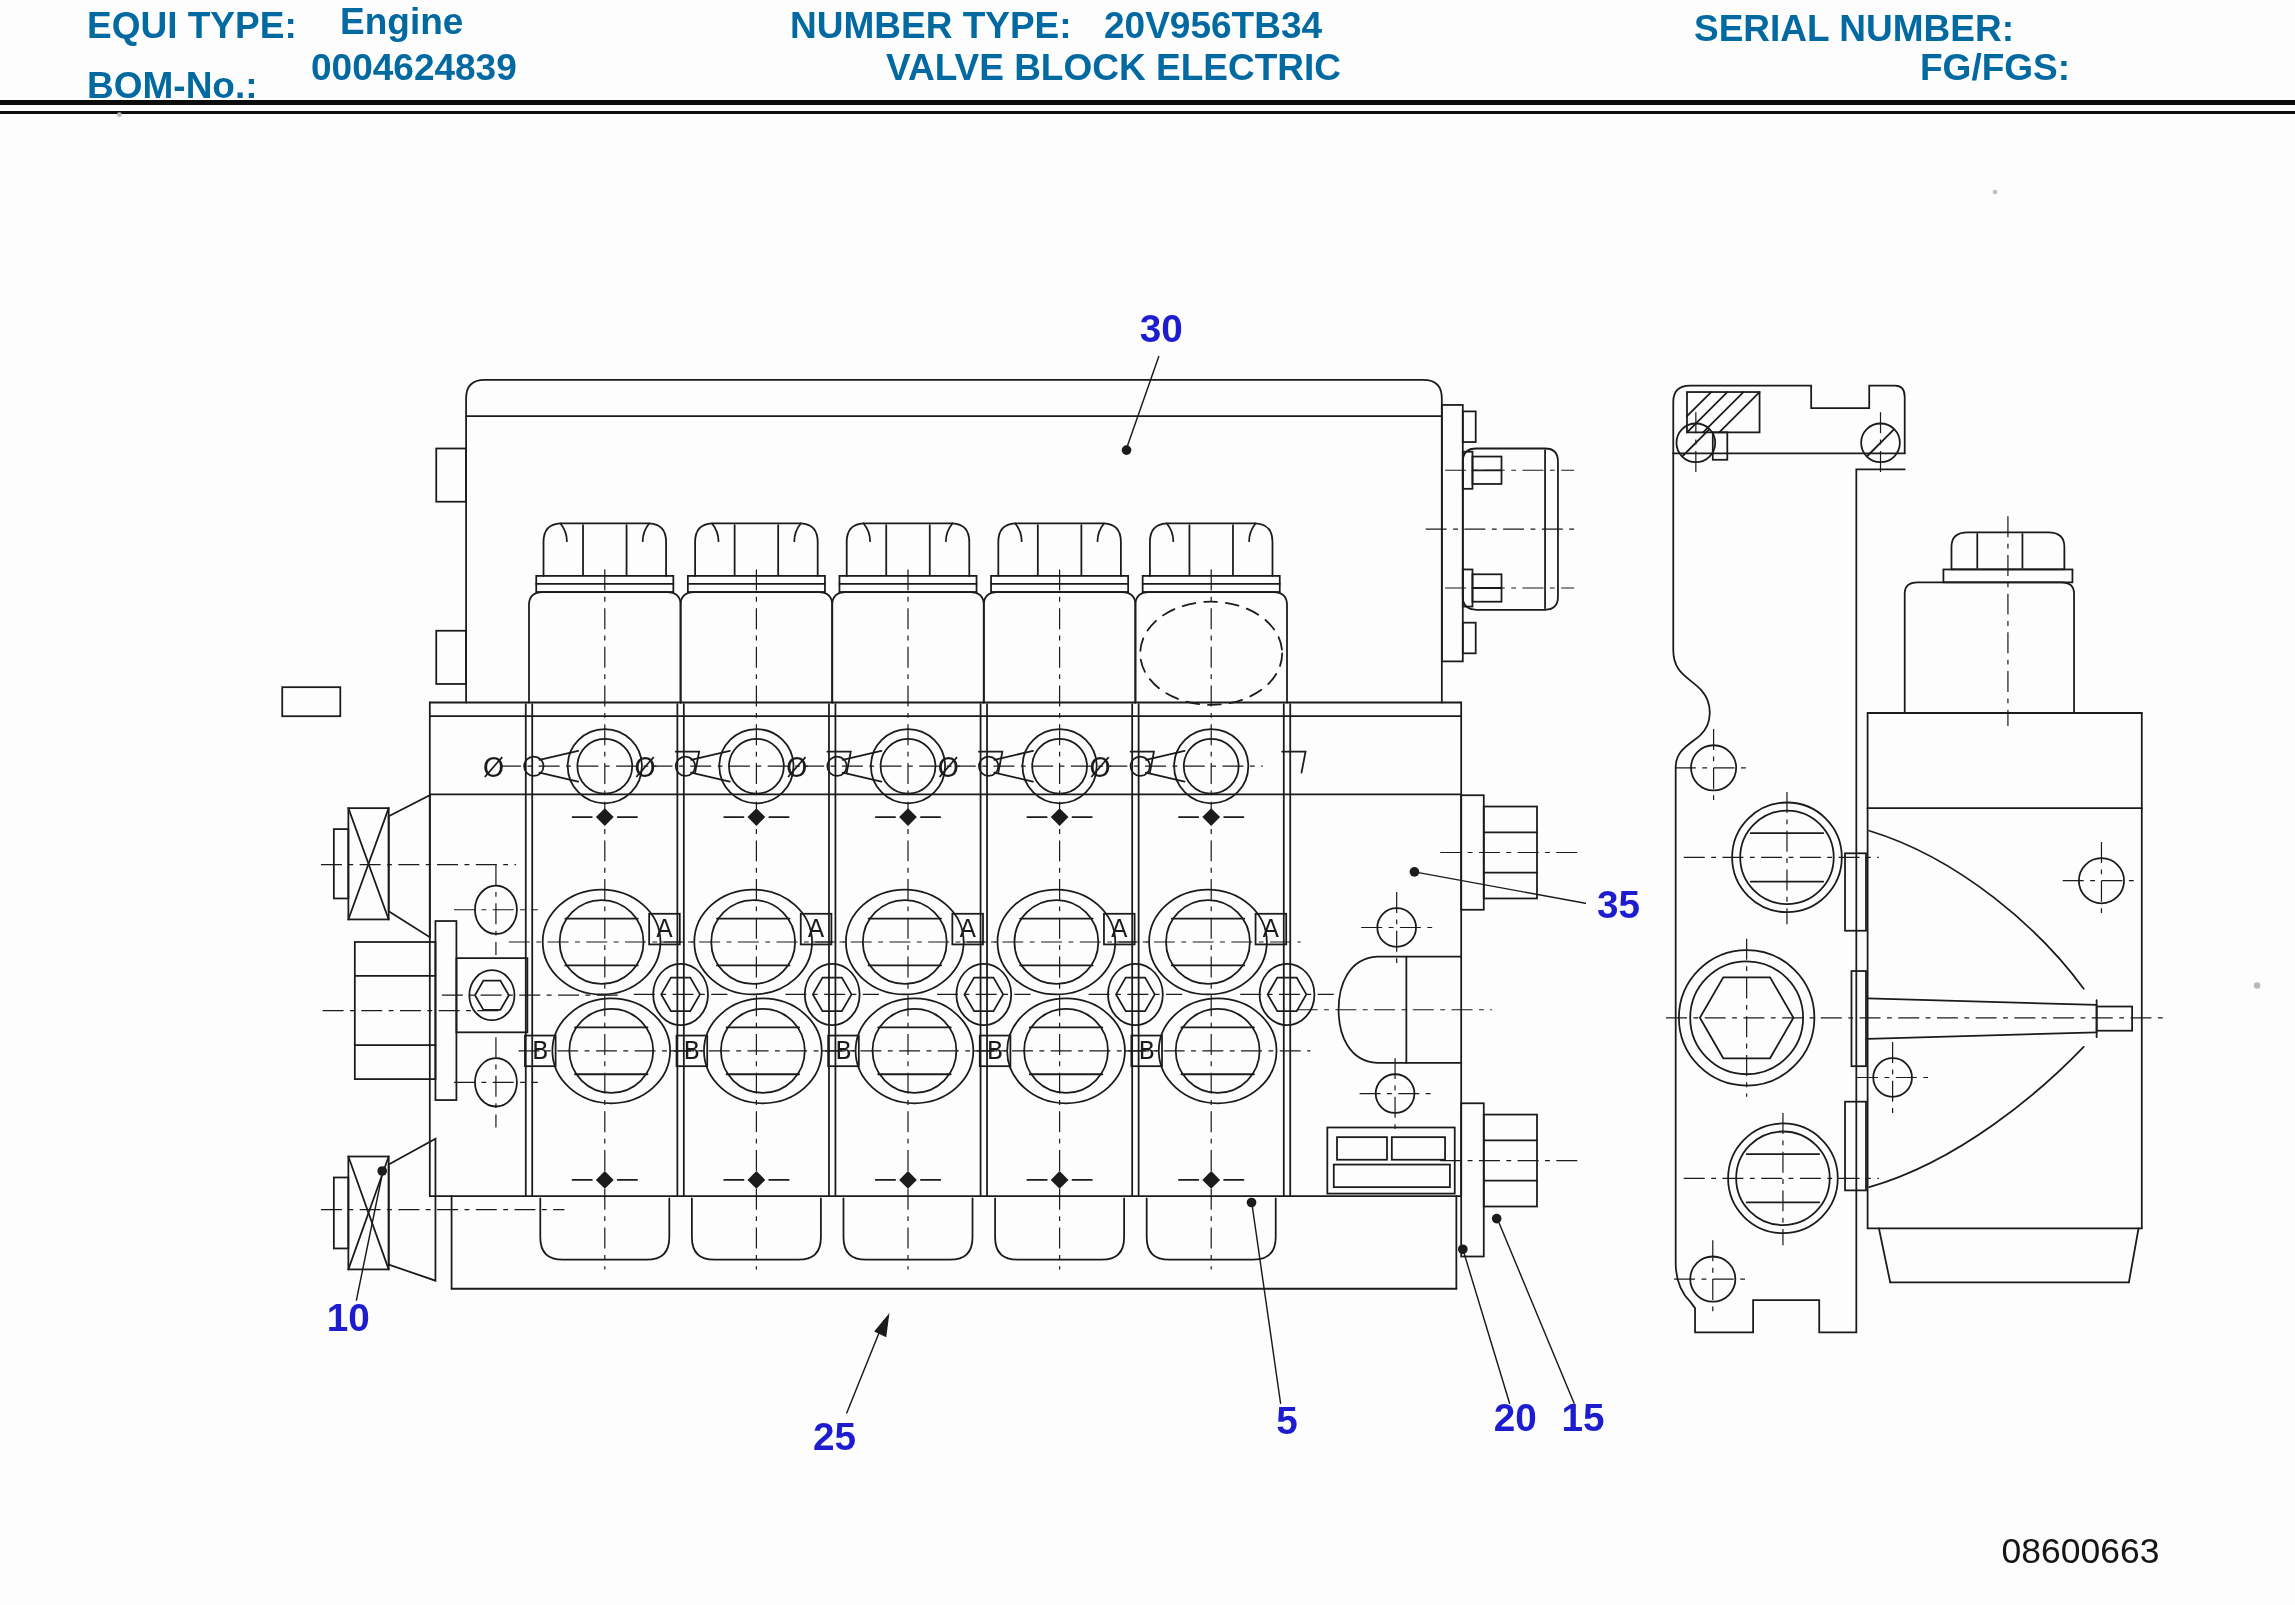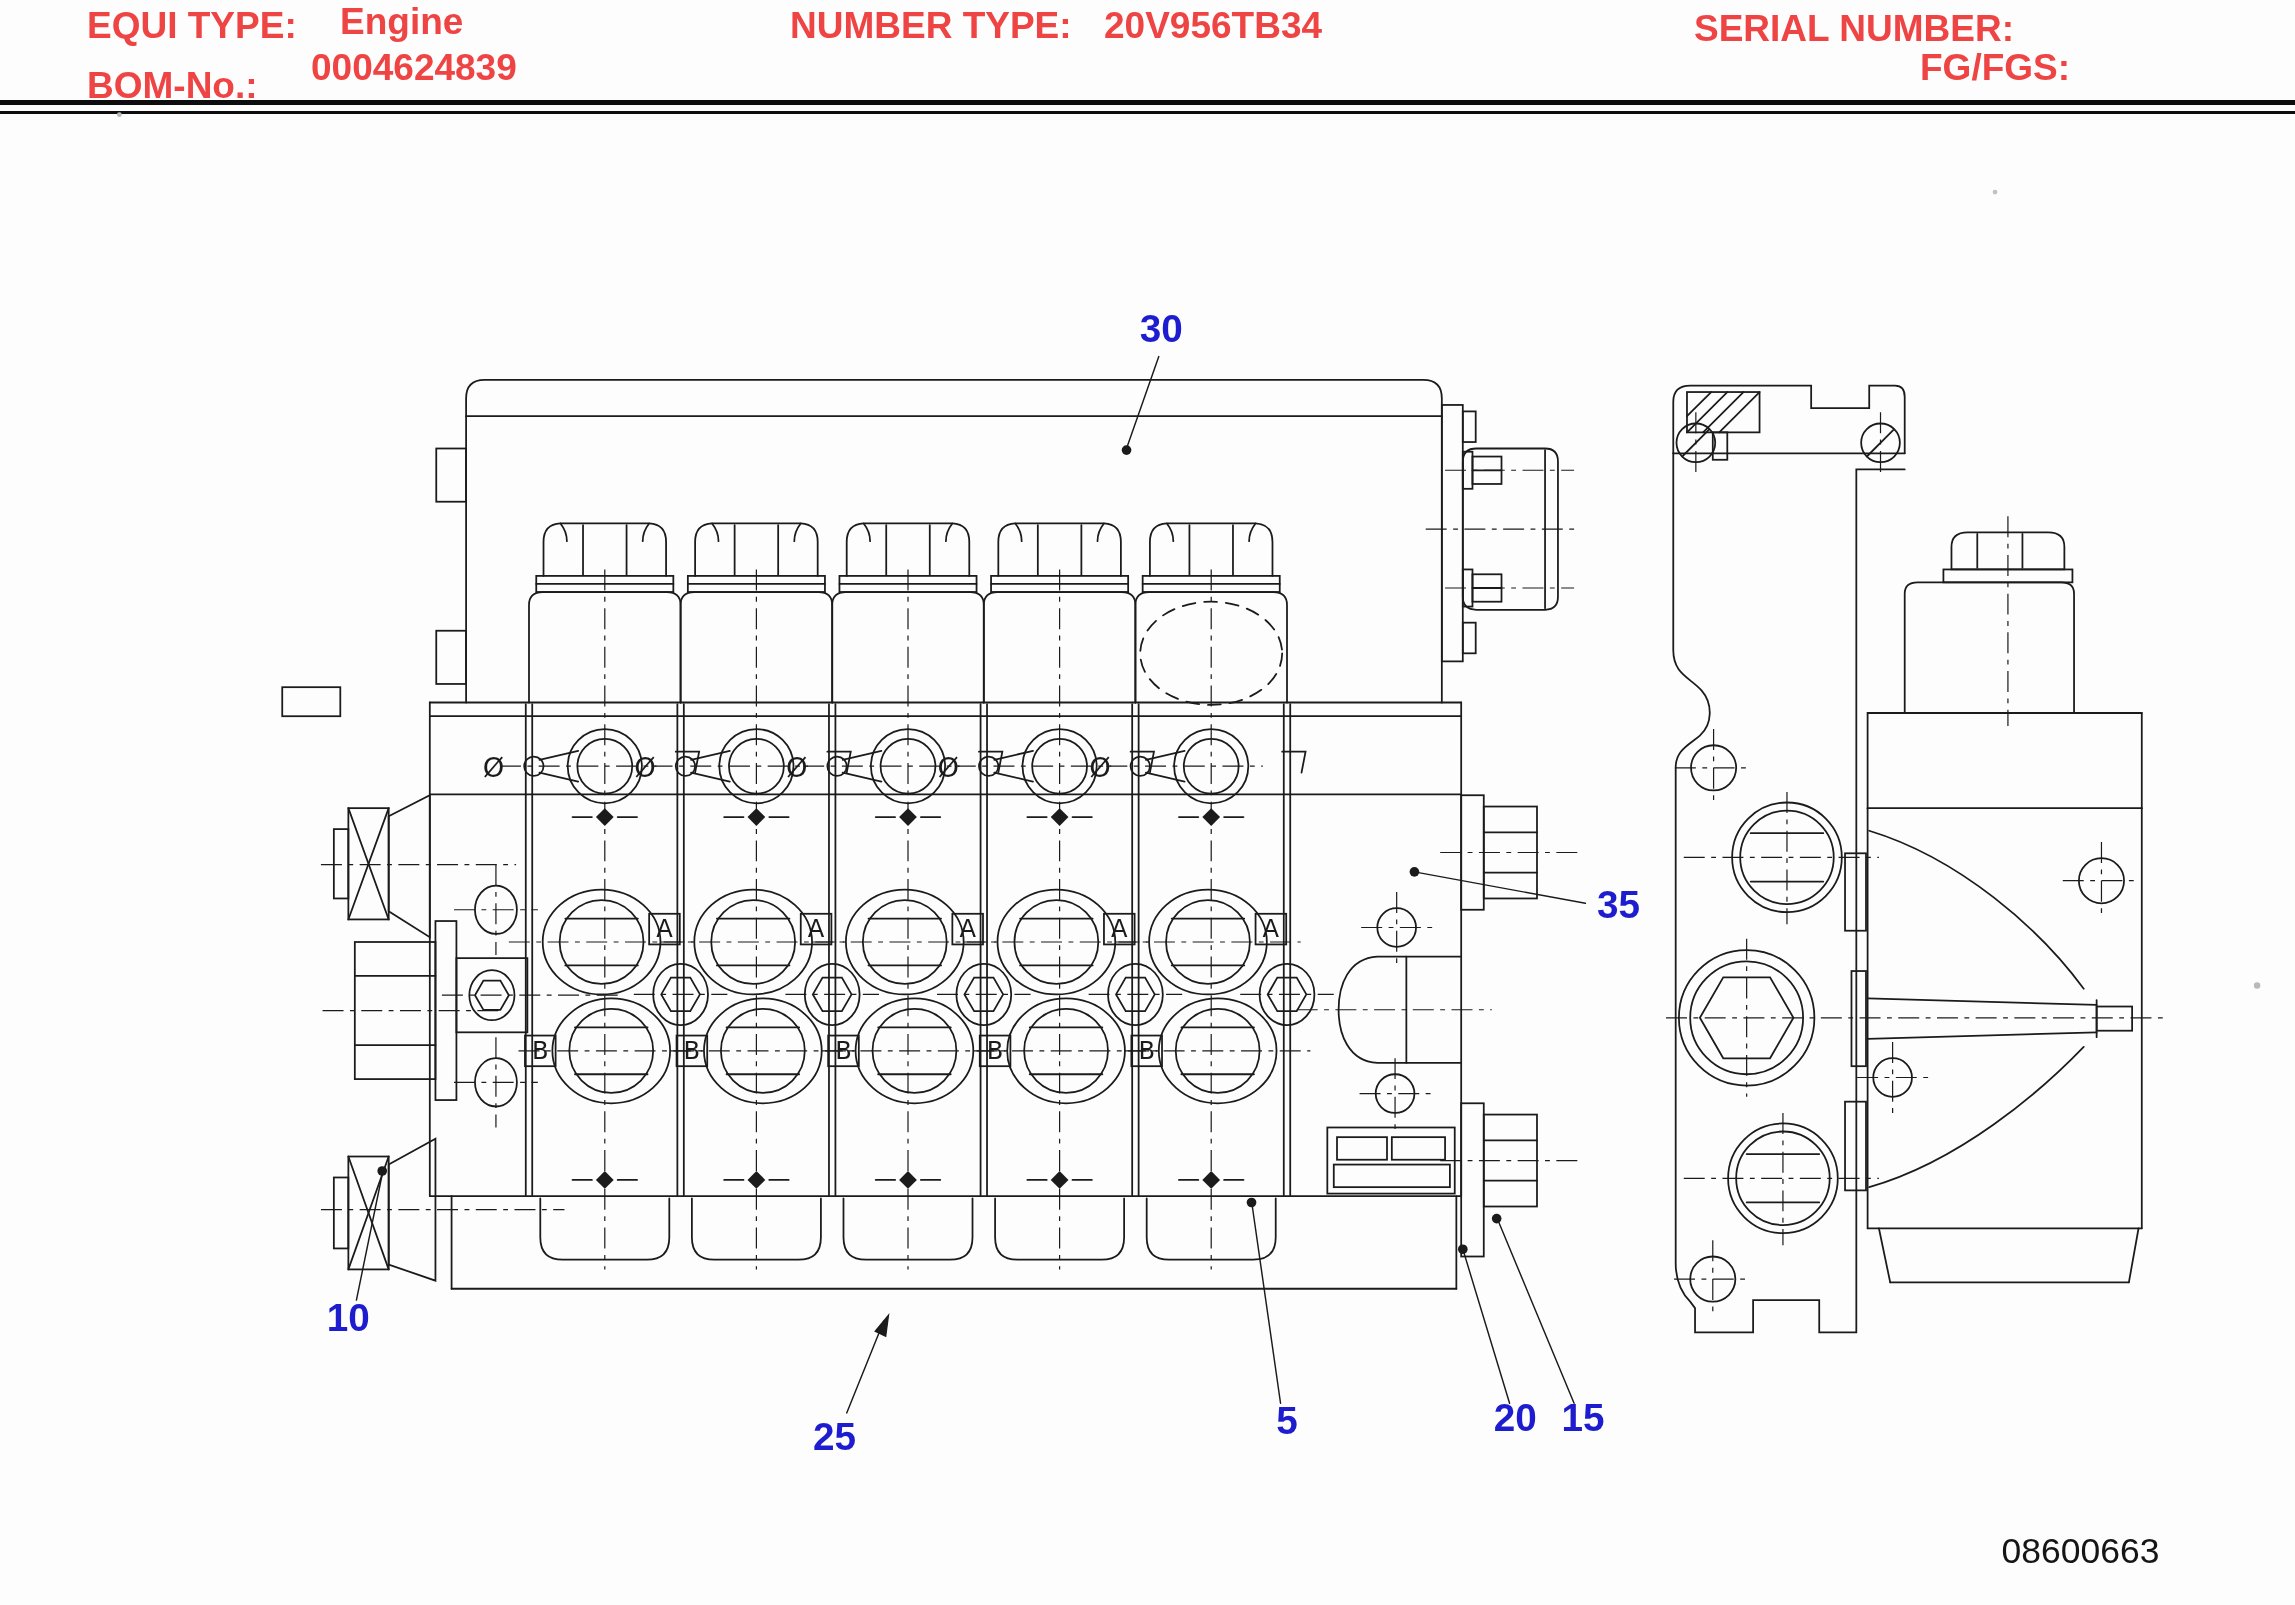--- a/index.html
+++ b/index.html
@@ -1,19 +1,19 @@
 <!DOCTYPE html>
 <html style="font-size:13px"><head>
 <meta charset="utf-8">
 <style>
   html,body{margin:0;padding:0;background:#ffffff;}
   body{width:2295px;height:1605px;position:relative;overflow:hidden;
        font-family:"Liberation Sans", sans-serif;}
   .page{position:absolute;inset:0;background:#fdfdfd;}
-  .hdr{position:absolute;font-weight:bold;font-size:37px;color:#ef4444;white-space:nowrap;}
+  .hdr{position:absolute;font-weight:bold;font-size:37px;color:#0369a1;white-space:nowrap;}
   .rule{position:absolute;left:0;width:2295px;background:#0d0d0d;}
   #rule1{top:100px;height:4.8px;}
   #rule2{top:111px;height:3.2px;}
   svg{position:absolute;left:0;top:0;}
   .s{stroke:#1b1b1b;fill:none;stroke-width:2.2;stroke-linecap:round;}
   .cl{stroke:#1b1b1b;fill:none;stroke-width:1.5;stroke-dasharray:26 8 6 8;}
   .callout{font-family:"Liberation Sans",sans-serif;font-size:48px;font-weight:bold;
            text-anchor:middle;}
   .glyph{font-family:"DejaVu Sans",sans-serif;fill:#1b1b1b;text-anchor:middle;}
   .docnum{font-family:"Liberation Sans",sans-serif;font-size:44px;fill:#151515;text-anchor:middle;}
@@ -22,20 +22,21 @@
 <body>
 
 <div class="page">
 
   <div class="hdr" style="left:87px;top:4.8px">EQUI TYPE:</div>
   <div class="hdr" style="left:340px;top:1px">Engine</div>
   <div class="hdr" style="left:87px;top:65px">BOM-No.:</div>
   <div class="hdr" style="left:311px;top:47px">0004624839</div>
   <div class="hdr" style="left:790px;top:4.8px">NUMBER TYPE:</div>
   <div class="hdr" style="left:1104px;top:4.8px">20V956TB34</div>
+  <div class="hdr" style="left:886px;top:47px">VALVE BLOCK ELECTRIC</div>
   <div class="hdr" style="left:1694px;top:8px">SERIAL NUMBER:</div>
   <div class="hdr" style="left:1920px;top:47px">FG/FGS:</div>
   <div class="rule" id="rule1"></div>
   <div class="rule" id="rule2"></div>
 
   <svg id="drawing" width="2295" height="1605" viewBox="0 0 2846 1990">
     <defs>
       <pattern id="stip" width="19" height="16" patternUnits="userSpaceOnUse">
         <rect width="19" height="16" fill="#ffffff"></rect>
         <circle cx="5" cy="4" r="2.4" fill="#2c2c2c"></circle>

